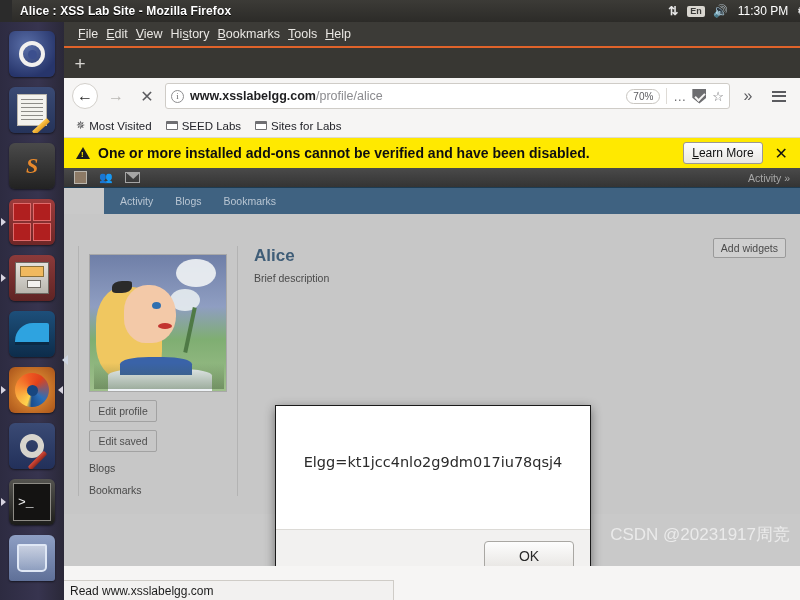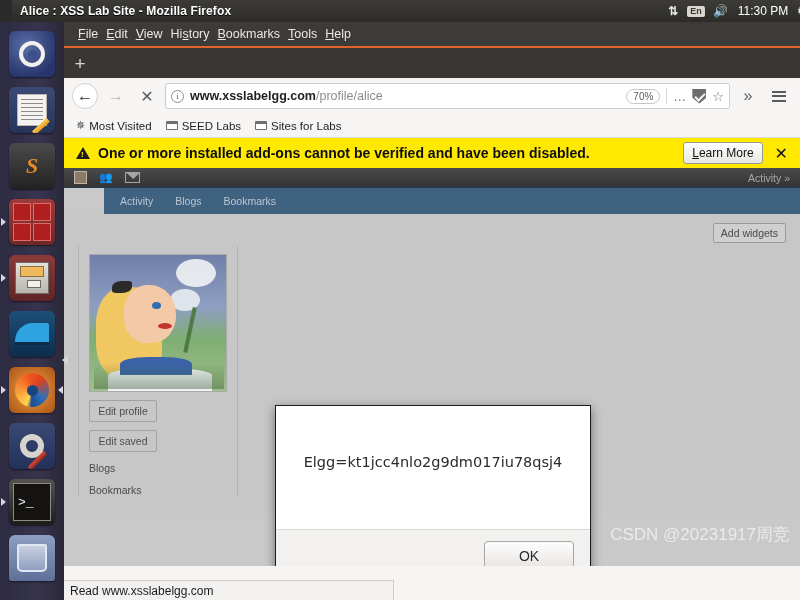--- a/index.html
+++ b/index.html
@@ -166,21 +166,21 @@
   }
   .success-msg {
     position: absolute; right: 14px; top: 9px; background: #2e7031; border: 1px solid #255a28;
     color: #cfe4cf; font-size: 10.5px; padding: 5px 9px; border-radius: 2px;
   }
   .site-nav { height: 26px; background: #3f6281; display: flex; align-items: center; padding: 0 16px; gap: 22px; margin-left: 40px; }
   .site-nav span { font-size: 10.5px; color: #b9c6d3; }
 
   .content { position: relative; height: 300px; background: #c7c7c7; padding: 10px 14px; }
   .add-widgets {
-    position: absolute; right: 14px; top: 9px; font-size: 10.5px; color: #4a4a4a;
+    position: absolute; right: 14px; top: 24px; font-size: 10.5px; color: #4a4a4a;
     background: #cfcfcf; border: 1px solid #9a9a9a; border-radius: 2px; padding: 3px 7px;
   }
   .profile-card { margin-top: 22px; display: flex; gap: 16px; }
   .prof-left { width: 160px; border: 1px solid #b3b3b3; border-top: none; border-bottom: none; padding: 8px 10px 0 10px; }
   .avatar-img {
     width: 138px; height: 138px; position: relative; overflow: hidden;
     background: linear-gradient(#6f7fa8 0%, #8f9ec2 38%, #7fae72 62%, #9fbf8c 100%);
     border: 1px solid #a8a8a8;
   }
   .av-hair { position: absolute; left: 6px; bottom: 12px; width: 66px; height: 92px; background: #f0c760; border-radius: 40% 45% 30% 38%; }
@@ -407,20 +407,24 @@
                 <span class="av-lip"></span>
               <span class="av-dress"></span>
                 <span class="av-collar"></span>
                 <span class="av-grass"></span>
             </div>
             <div class="btn-plain">Edit profile</div>
             <div class="btn-plain">Edit saved</div>
             <div class="side-link">Blogs</div>
             <div class="side-link">Bookmarks</div>
           </div>
+          <div class="prof-right">
+            <div class="prof-name">Alice</div>
+            <div class="prof-brief">Brief description</div>
+          </div>
         </div>
       </div>
 
       <div class="dialog">
         <div class="dlg-body">
           <div class="dlg-msg">Elgg=kt1jcc4nlo2g9dm017iu78qsj4</div>
         </div>
         <div class="dlg-foot">
           <div class="dlg-ok">OK</div>
         </div>

